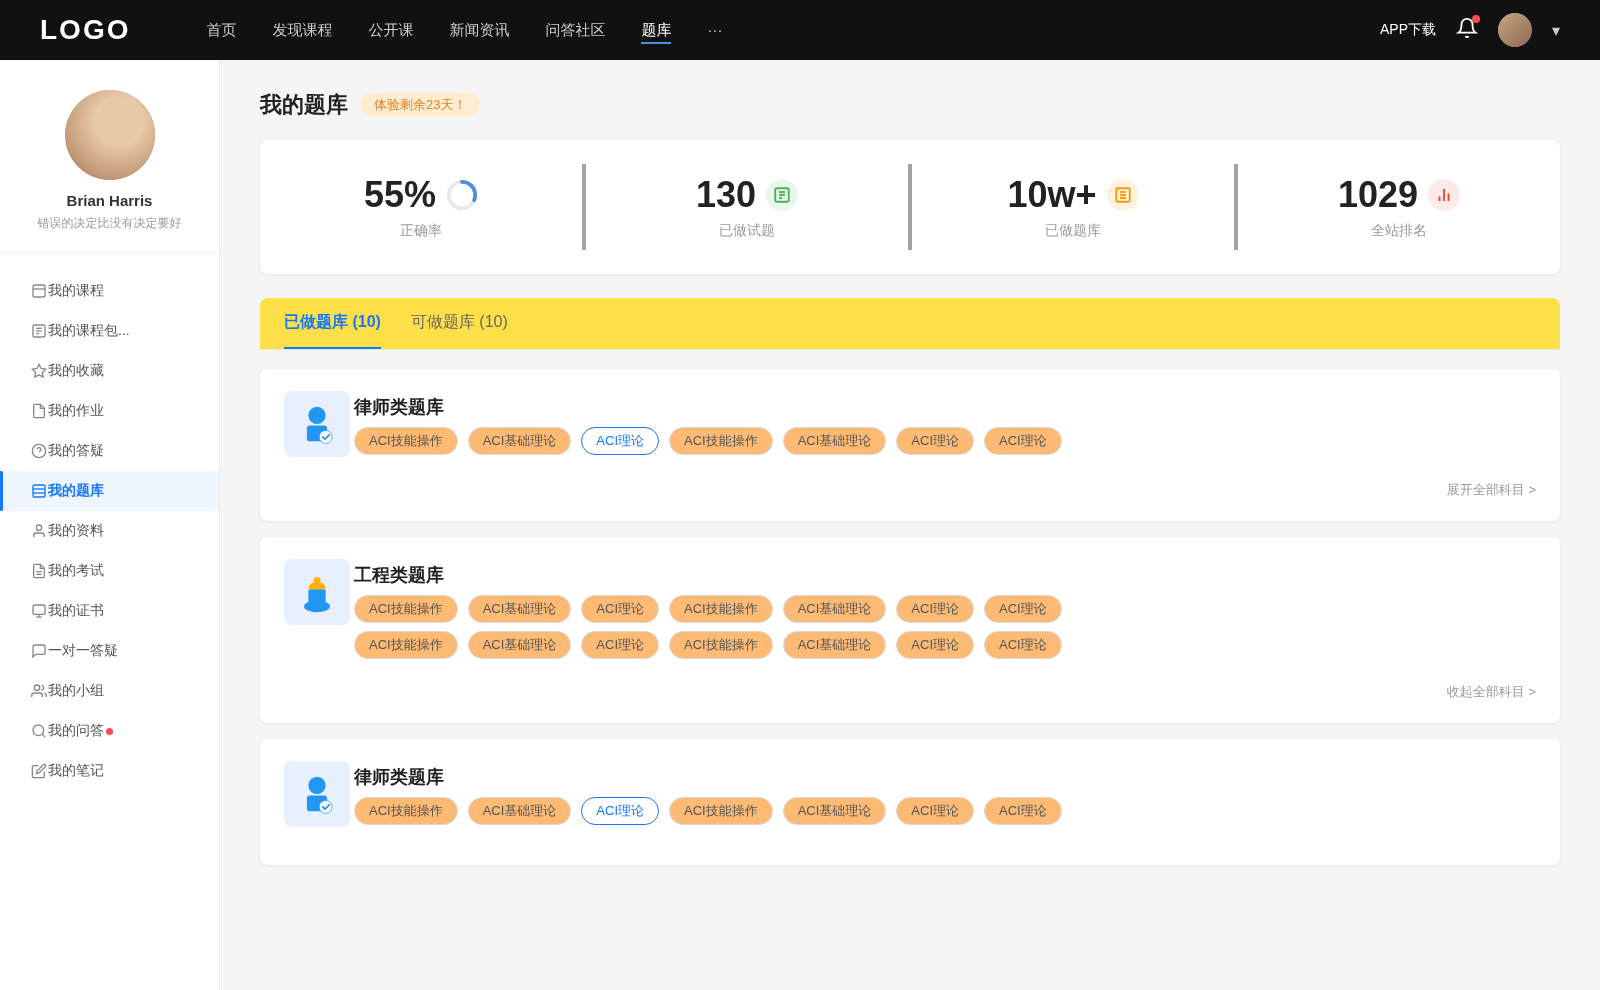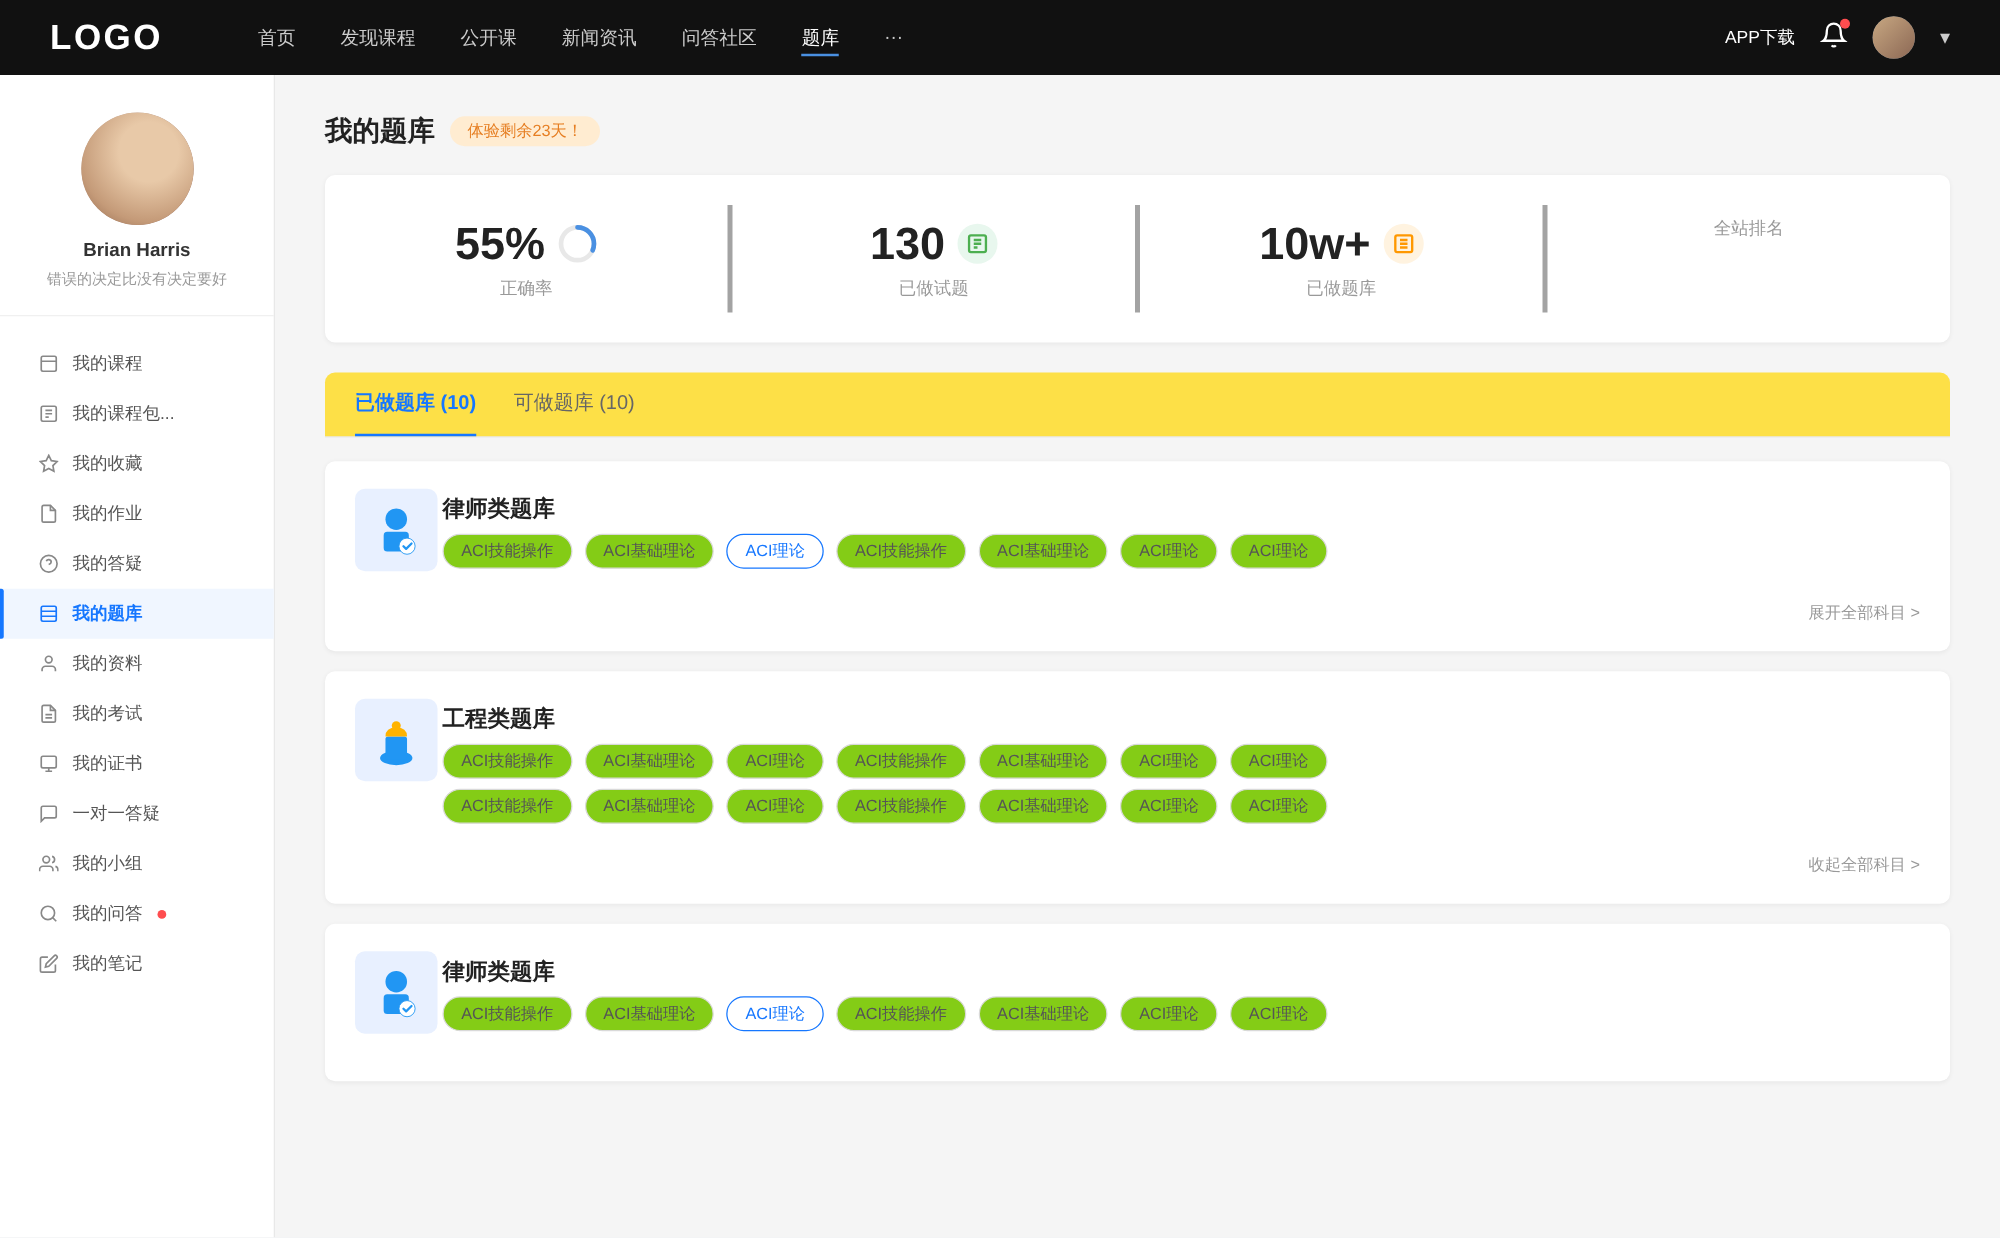--- a/index.html
+++ b/index.html
@@ -117,21 +117,20 @@
       font-size: 12px;
       color: #999;
     }
     .sidebar-menu {
       list-style: none;
       padding: 8px 0;
     }
     .sidebar-menu li {
       display: flex;
       align-items: center;
-      gap: 10px;
       padding: 11px 30px;
       font-size: 14px;
       color: #555;
       cursor: pointer;
       position: relative;
     }
     .sidebar-menu li.active {
       color: #1677ff;
       font-weight: 600;
       background: #f0f6ff;
@@ -281,21 +280,21 @@
       align-items: center;
       margin-top: 8px;
     }
     .tag {
       border: 1px solid #d9d9d9;
       border-radius: 20px;
       padding: 4px 14px;
       font-size: 13px;
       color: #555;
       cursor: pointer;
-      background: #84cc16;
+      background: #fdba74;
     }
     .tag.active {
       border-color: #1677ff;
       color: #1677ff;
       background: #fff;
     }
     .bank-footer {
       display: flex;
       justify-content: flex-end;
       margin-top: 24px;
@@ -517,20 +516,30 @@
               <rect x="3" y="3" width="18" height="18" rx="2"></rect>
               <line x1="8" y1="8" x2="16" y2="8"></line>
                 <line x1="8" y1="12" x2="16" y2="12"></line>
                 <line x1="8" y1="16" x2="16" y2="16"></line>
             </svg>
           </div>
         </div>
         <div class="stat-label">已做题库</div>
       </div>
       <div class="stat-item">
+        <div class="stat-top">
+          <span class="stat-number">1029</span>
+          <div class="stat-icon" style="background:#ffeaea;">
+            <svg width="18" height="18" viewBox="0 0 24 24" fill="none" stroke="#F44336" stroke-width="2.5">
+              <line x1="18" y1="20" x2="18" y2="10"></line>
+                <line x1="12" y1="20" x2="12" y2="4"></line>
+                <line x1="6" y1="20" x2="6" y2="14"></line>
+            </svg>
+          </div>
+        </div>
         <div class="stat-label">全站排名</div>
       </div>
     </div>
 
     <div class="tab-bar">
       <div class="tab-item active">已做题库 (10)</div>
       <div class="tab-item">可做题库 (10)</div>
     </div>
 
     <div class="bank-card">

